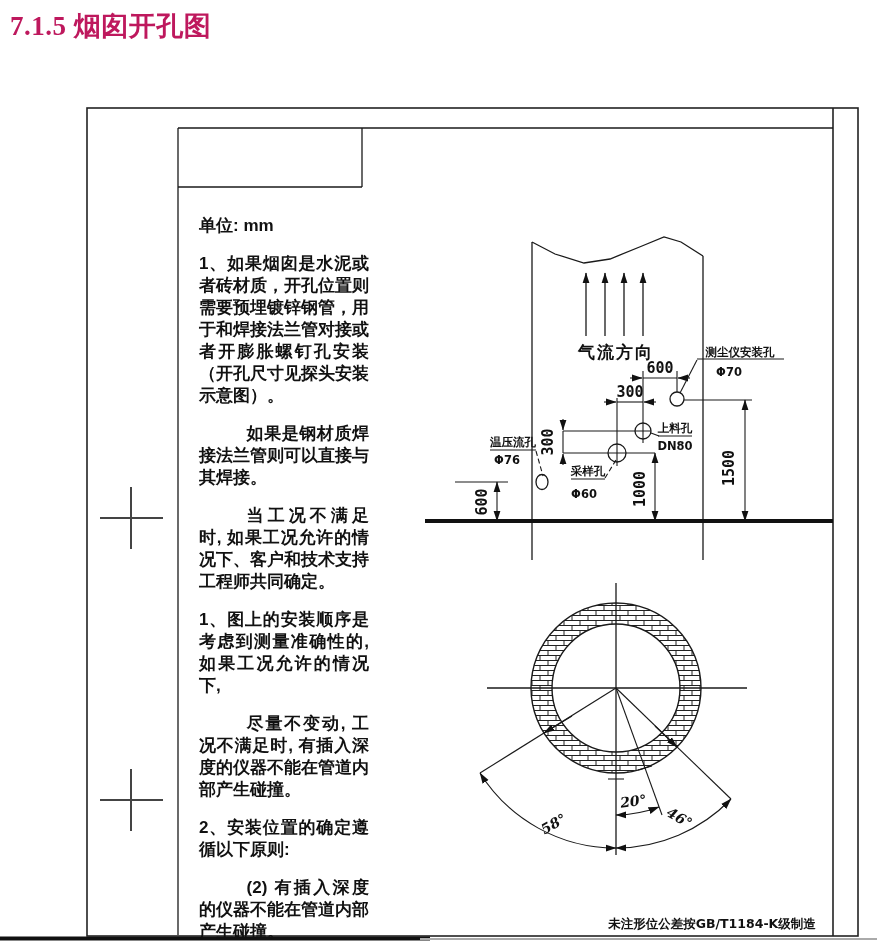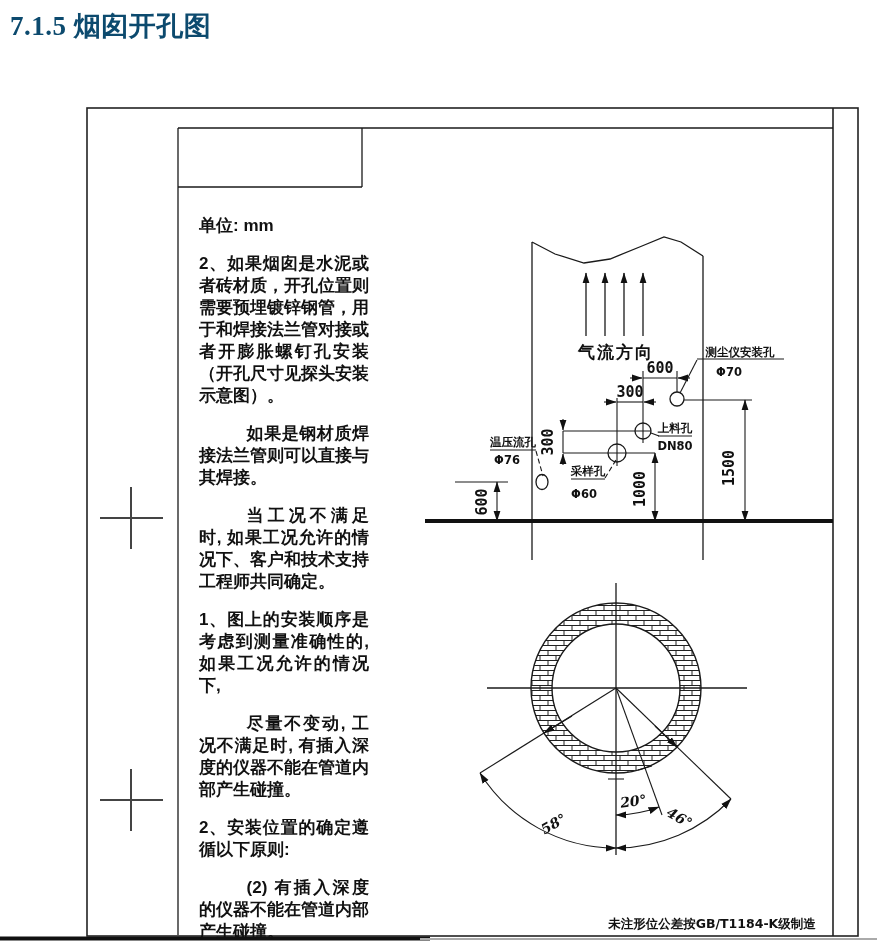--- a/index.html
+++ b/index.html
@@ -4,21 +4,21 @@
 <style>
   html,body{margin:0;padding:0;}
   body{
     width:877px;height:941px;position:relative;overflow:hidden;
     background:#ffffff;
     font-family:"Liberation Sans", sans-serif;
   }
   .heading{
     position:absolute;left:10px;top:8px;
     font-family:"Liberation Serif", serif;
-    font-weight:bold;font-size:27px;color:#0c4a6e;
+    font-weight:bold;font-size:27px;color:#be185d;
     letter-spacing:0.5px;white-space:nowrap;
   }
   .notes{
     position:absolute;left:183px;top:199px;width:202px;
     font-size:17px;font-weight:700;color:#111;
     line-height:22px;text-align:justify;
   }
   .notes p{margin:16px;padding:0;word-break:break-all;}
   .ind0{text-indent:0;}
   .ind1{text-indent:0.9em;}
@@ -185,21 +185,21 @@
   <g>
     <line x1="0" y1="938.5" x2="430" y2="938.5" stroke="#111" stroke-width="4"></line>
     <line x1="420" y1="939" x2="877" y2="939" stroke="#aaa" stroke-width="2"></line>
   </g>
 </svg>
 
 <div class="heading">7.1.5 烟囱开孔图</div>
 
 <div class="notes">
   <p class="ind0">单位: mm</p>
-  <p class="ind0">2、如果烟囱是水泥或者砖材质，开孔位置则需要预埋镀锌钢管，用于和焊接法兰管对接或者开膨胀螺钉孔安装（开孔尺寸见探头安装示意图）。</p>
+  <p class="ind0">1、如果烟囱是水泥或者砖材质，开孔位置则需要预埋镀锌钢管，用于和焊接法兰管对接或者开膨胀螺钉孔安装（开孔尺寸见探头安装示意图）。</p>
   <p class="ind3">如果是钢材质焊接法兰管则可以直接与其焊接。</p>
   <p class="ind3">当工况不满足时, 如果工况允许的情况下、客户和技术支持工程师共同确定。</p>
   <p class="ind0">1、图上的安装顺序是考虑到测量准确性的, 如果工况允许的情况下,</p>
   <p class="ind3">尽量不变动, 工况不满足时, 有插入深度的仪器不能在管道内部产生碰撞。</p>
   <p class="ind0">2、安装位置的确定遵循以下原则:</p>
   <p class="ind3">(2) 有插入深度的仪器不能在管道内部产生碰撞。</p>
 
 </div>
 
 </body></html>

